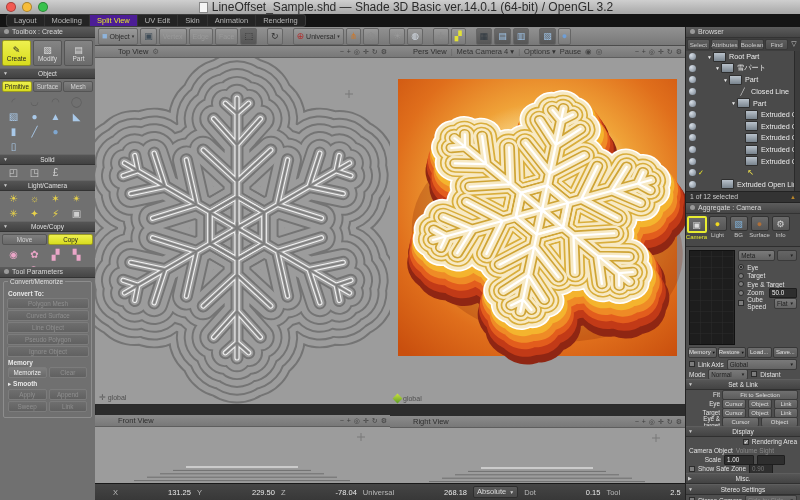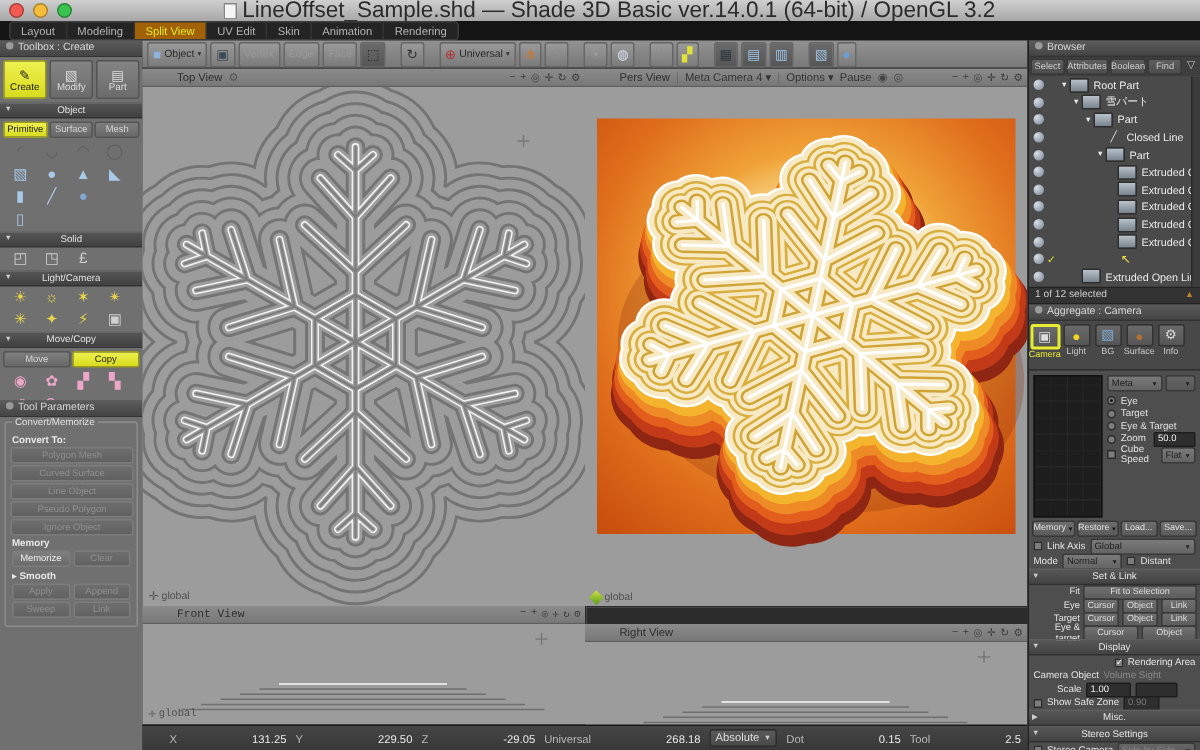--- a/index.html
+++ b/index.html
@@ -5,28 +5,28 @@
   html,body{margin:0;padding:0;background:#222;}
   #app{position:relative;width:800px;height:500px;overflow:hidden;
        font-family:"Liberation Sans","DejaVu Sans",sans-serif;
        background:#2c2c2c;font-size:8px;color:#ddd;-webkit-font-smoothing:antialiased;}
   .abs{position:absolute;}
   
   #titlebar{left:0;top:0;width:800px;height:14px;
     background:linear-gradient(#cfcfcf,#a7a7a7);border-bottom:1px solid #6e6e6e;
     display:flex;align-items:center;}
   .tl{width:8px;height:8px;border-radius:50%;margin-left:6px;border:1px solid rgba(0,0,0,.3);}
-  #wtitle{position:absolute;left:0;right:0;text-align:center;color:#2b2b2b;font-size:15px;line-height:14px;margin-left:12px;}
+  #wtitle{position:absolute;left:0;right:0;text-align:center;color:#2b2b2b;font-size:12px;line-height:14px;margin-left:12px;}
   #docicon{display:inline-block;width:7px;height:9px;background:#f5f5f5;border:1px solid #888;margin-right:4px;vertical-align:-2px;}
   
   #tabbar{left:0;top:14px;width:800px;height:13px;background:#141414;display:flex;align-items:center;}
   #wstabs{display:flex;margin-left:6px;border:1px solid #3c3c3c;border-radius:3px;background:#242424;height:11px;}
   .wstab{padding:0 7px;line-height:11px;font-size:7.5px;color:#b5b5b5;border-right:1px solid #333;cursor:default;}
   .wstab:last-child{border-right:none;}
-  .wstab.active{color:#e3e82a;background:#a16207;}
+  .wstab.active{color:#e3e82a;background:#4c1d95;}
   #doctabs{display:flex;margin-left:10px;height:13px;}
   .doctab{padding:0 8px;line-height:13px;font-size:7.5px;color:#8e8e8e;}
   .doctab.active{background:#3a3a3a;color:#f0f0f0;box-shadow:inset 0 -2px 0 #e3e82a;}
   .doctab .x{color:#bbb;margin-right:3px;}
   
   #toolbox{left:0;top:27px;width:95px;height:240px;background:#707070;border-right:1px solid #262626;overflow:hidden;}
   .phead{height:10px;background:linear-gradient(#5c5c5c,#454545);color:#d8d8d8;font-size:7px;line-height:10px;padding-left:4px;border-bottom:1px solid #333;}
   .phead .dot{display:inline-block;width:5px;height:5px;border-radius:50%;background:#9a9a9a;margin-right:3px;}
   #tbtools{display:flex;gap:2px;padding:2px 2px;}
   .bigtool{width:29px;height:24px;border-radius:2px;background:linear-gradient(#848484,#6b6b6b);
@@ -69,21 +69,21 @@
      display:flex;align-items:center;font-size:7.5px;color:#333;padding:0 3px;gap:4px;}
   .vphead .ttl{color:#2e2e2e;margin-left:20px;}
   .vphead .sep{color:#666;}
   .vpctrl{margin-left:auto;display:flex;gap:3px;color:#3c3c3c;font-size:7px;}
   .vpcanvas{position:relative;overflow:hidden;}
   .globaltag{position:absolute;left:4px;bottom:2px;font-size:7px;color:#4f4f4f;display:flex;align-items:center;gap:2px;}
   .axcross{color:#5a5a5a;font-size:8px;}
   .axdiamond{width:7px;height:7px;transform:rotate(45deg);background:linear-gradient(135deg,#cbe23a,#5a9a28);display:inline-block;}
   #vp-top{left:95px;top:46px;width:295px;height:358px;border-right:1px solid #2a2a2a;border-bottom:1px solid #2a2a2a;}
   #vp-pers{left:390px;top:46px;width:295px;height:358px;border-bottom:1px solid #2a2a2a;}
-  #vp-front{left:95px;top:404px;width:295px;height:79px;border-right:1px solid #2a2a2a;font-family:Liberation Mono, monospace;}
+  #vp-front{left:95px;top:415px;width:295px;height:79px;border-right:1px solid #2a2a2a;}
   #vp-right{left:390px;top:416px;width:295px;height:79px;}
   
   #statusbar{left:95px;top:483px;width:590px;height:17px;background:linear-gradient(#454545,#383838);
      border-top:1px solid #191919;display:flex;align-items:center;font-size:7.5px;color:#b9b9b9;gap:6px;padding:0 6px;box-sizing:border-box;}
   #statusbar .grip{width:14px;height:9px;border-radius:2px;background:#181818;}
   #statusbar .val{color:#e8e8e8;margin-left:44px;}
   #statusbar .ddl{background:linear-gradient(#5a5a5a,#4a4a4a);border:1px solid #2e2e2e;border-radius:2px;padding:0 3px;height:10px;line-height:10px;color:#ddd;display:flex;gap:3px;align-items:center;}
   #statusbar .caret{font-size:5px;color:#ccc;}
   
   #rightpanel{left:685px;top:27px;width:115px;height:473px;background:#4e4e4e;border-left:1px solid #222;box-sizing:border-box;}
@@ -548,21 +548,21 @@
   </div>
 
   <div id="statusbar" class="abs">
     <span class="grip"></span>
     <span style="flex:1;"></span>
     <span>X</span>
       <span class="val">131.25</span>
     <span>Y</span>
       <span class="val">229.50</span>
     <span>Z</span>
-      <span class="val">-29.05</span>
+      <span class="val">-78.04</span>
     <span>Universal</span>
       <span class="val">268.18</span>
     <span class="ddl">
         <span>Absolute</span>
         <span class="caret">▼</span>
       </span>
     <span>Dot</span>
       <span class="val">0.15</span>
     <span>Tool</span>
       <span class="val">2.5</span>

